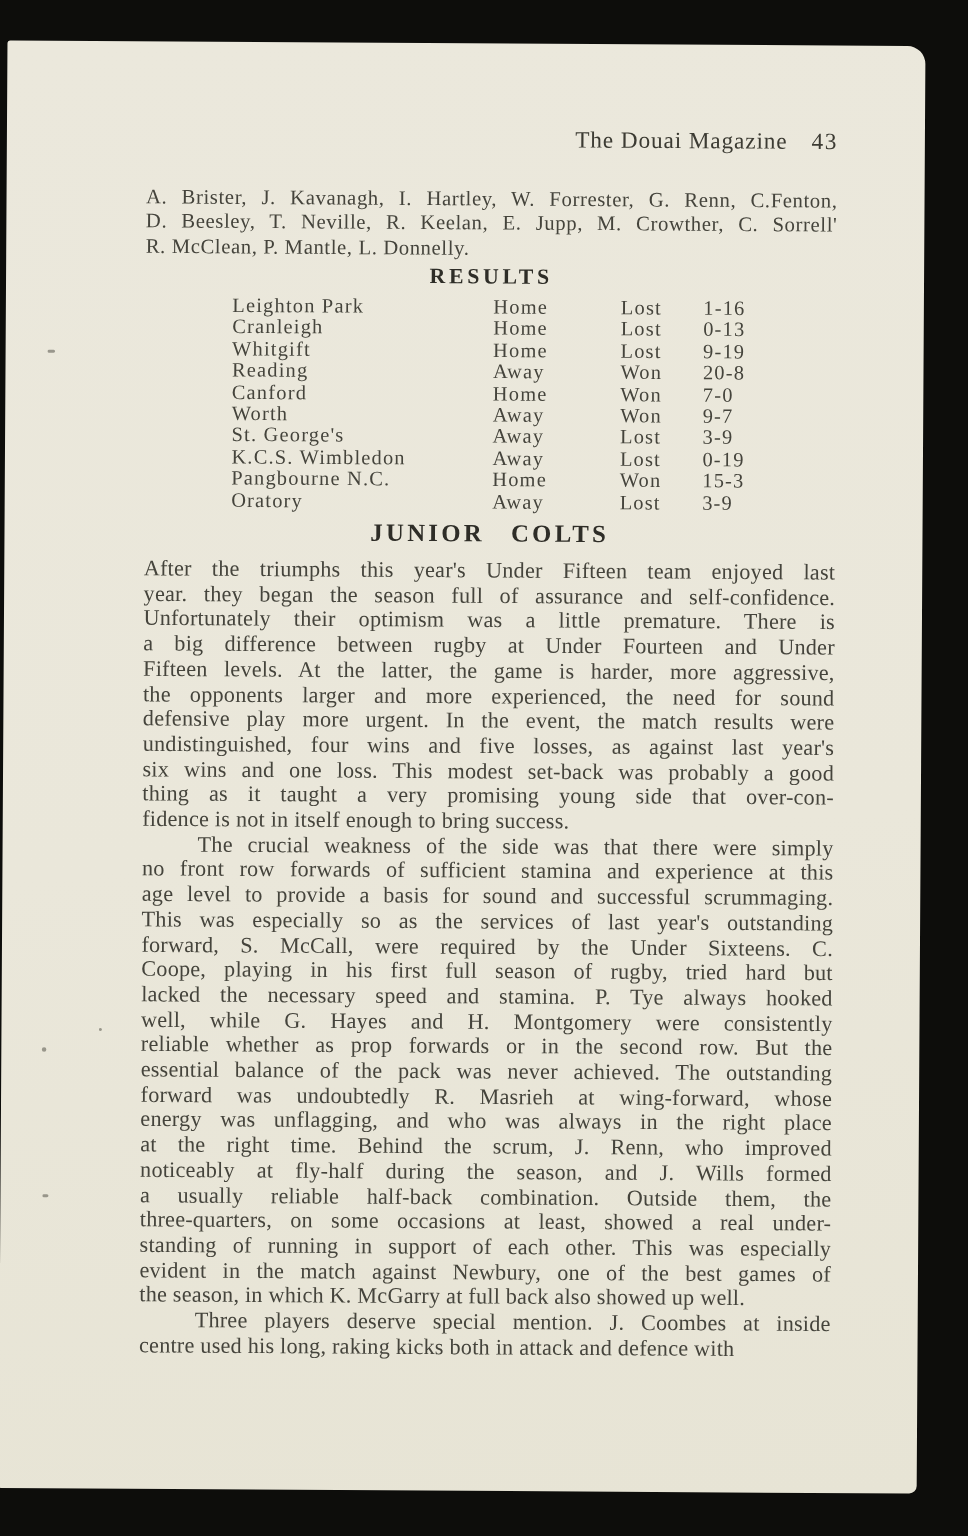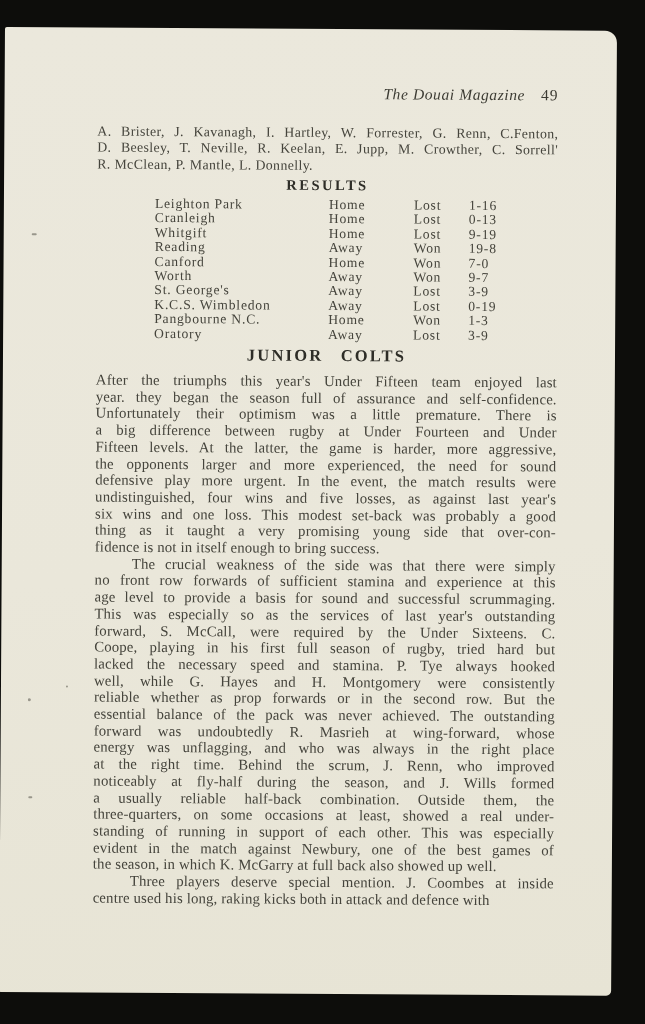--- a/index.html
+++ b/index.html
@@ -33,21 +33,21 @@
       6px 3px 0 #d5d2c4,
       8px 4px 0 #8f8c7e,
       inset 13px 0 16px -10px rgba(70,62,40,.45),
       inset 0 6px 9px -7px rgba(60,55,40,.5);
     color:var(--ink);
   }
   .running-head{
     position:absolute;top:56px;left:93px;width:461px;
     text-align:right;font-size:15.5px;color:#3c3b33;
   }
-  .running-head .mag{font-style:italic;letter-spacing:.6px;}
+  .running-head .mag{letter-spacing:.6px;}
   .running-head .pg{font-style:normal;margin-left:16px;letter-spacing:1px;}
   .team-list{
     position:absolute;top:96px;left:93px;width:461px;
     font-size:13.8px;line-height:16.4px;letter-spacing:.4px;
   }
   .jline{text-align:justify;text-align-last:justify;white-space:normal;}
   .jline.last{text-align-last:left;}
   .results-heading{
     position:absolute;top:148px;left:93px;width:461px;
     text-align:center;font-weight:bold;font-size:14.5px;
@@ -78,21 +78,21 @@
   .speck.s3{left:27px;top:671px;width:3px;height:3px;border-radius:50%;}
   .speck.s4{left:28px;top:769px;width:4px;height:2px;}
 </style>
 </head>
 <body>
 
 <div class="scan">
   <div class="page">
 
     <div class="running-head">
-      <span class="mag">The Douai Magazine</span><span class="pg">49</span>
+      <span class="mag">The Douai Magazine</span><span class="pg">43</span>
     </div>
 
     <div class="team-list">
         <div class="jline">A. Brister, J. Kavanagh, I. Hartley, W. Forrester, G. Renn, C.Fenton,</div>
         <div class="jline">D. Beesley, T. Neville, R. Keelan, E. Jupp, M. Crowther, C. Sorrell'</div>
         <div class="jline last">R. McClean, P. Mantle, L. Donnelly.</div>
       </div>
 
     <div class="results-heading">RESULTS</div>
 
@@ -113,21 +113,21 @@
           <div class="t-row">
             <div>Whitgift</div>
             <div>Home</div>
             <div>Lost</div>
             <div>9-19</div>
           </div>
           <div class="t-row">
             <div>Reading</div>
             <div>Away</div>
             <div>Won</div>
-            <div>19-8</div>
+            <div>20-8</div>
           </div>
           <div class="t-row">
             <div>Canford</div>
             <div>Home</div>
             <div>Won</div>
             <div>7-0</div>
           </div>
           <div class="t-row">
             <div>Worth</div>
             <div>Away</div>
@@ -143,21 +143,21 @@
           <div class="t-row">
             <div>K.C.S. Wimbledon</div>
             <div>Away</div>
             <div>Lost</div>
             <div>0-19</div>
           </div>
           <div class="t-row">
             <div>Pangbourne N.C.</div>
             <div>Home</div>
             <div>Won</div>
-            <div>1-3</div>
+            <div>15-3</div>
           </div>
           <div class="t-row">
             <div>Oratory</div>
             <div>Away</div>
             <div>Lost</div>
             <div>3-9</div>
           </div>
         </div>
     </div>
 

